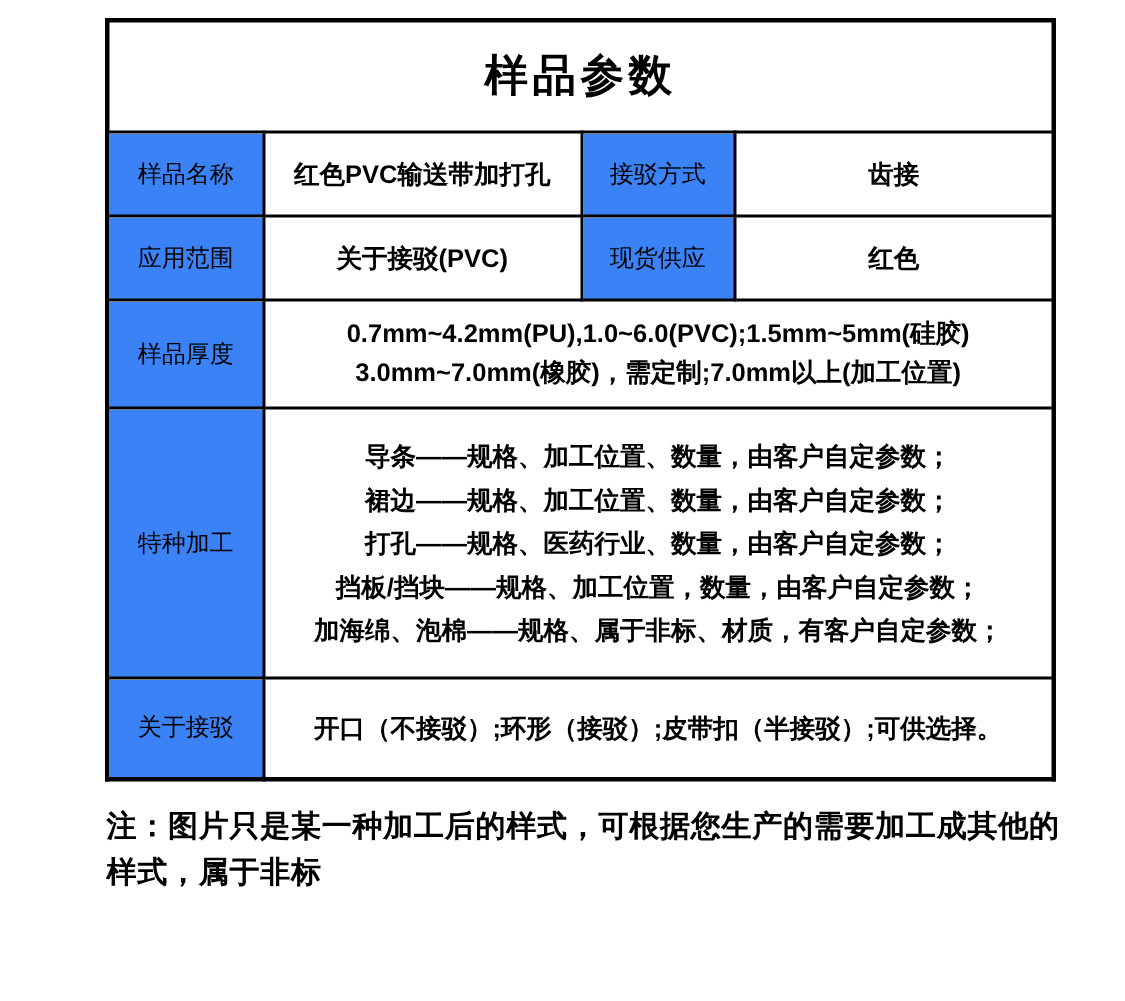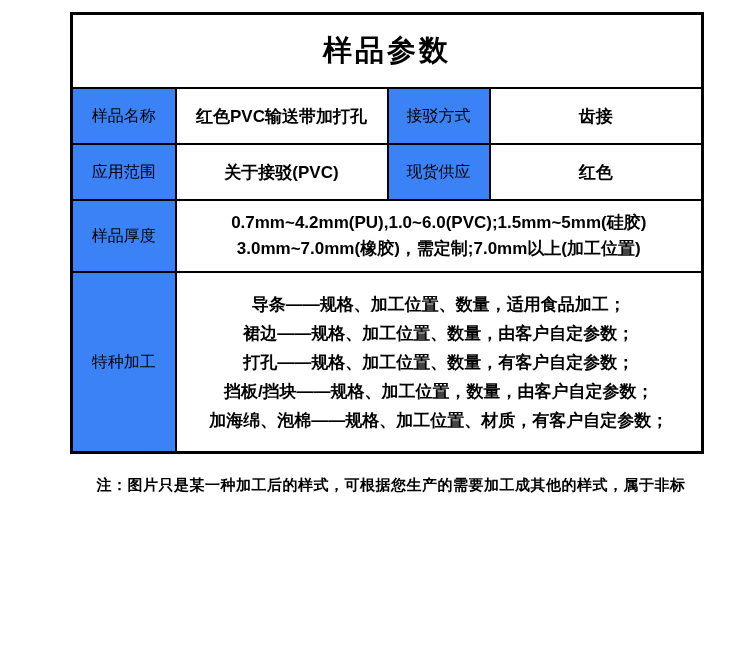--- a/index.html
+++ b/index.html
@@ -42,25 +42,24 @@
     text-align:left;
     padding:8px 12px 8px 17px;
     font-size:17px;
     line-height:26px;
     font-weight:700;
   }
   td.content.sp{line-height:29px;}
   .note{
     margin:15px 0 0 1px;
     width:640px;
-    font-size:15px;
+    font-size:20px;
     font-weight:600;
     line-height:31px;
     letter-spacing:0.5px;
-    text-align:center;
   }
 </style>
 </head>
 <body>
 
 <div class="sheet">
   <table class="spec">
     <colgroup>
       <col style="width:104px">
         <col style="width:212px">
@@ -86,26 +85,30 @@
     <tr>
       <td class="hd" style="height:66px">样品厚度</td>
       <td class="content" colspan="3">
         <div>0.7mm~4.2mm(PU),1.0~6.0(PVC);1.5mm~5mm(硅胶)</div>
         <div>3.0mm~7.0mm(橡胶)，需定制;7.0mm以上(加工位置)</div>
       </td>
     </tr>
     <tr>
       <td class="hd" style="height:174px">特种加工</td>
       <td class="content sp" colspan="3">
-        <div>导条——规格、加工位置、数量，适用食品加工；</div>
+        <div>导条——规格、加工位置、数量，由客户自定参数；</div>
         <div>裙边——规格、加工位置、数量，由客户自定参数；</div>
-        <div>打孔——规格、加工位置、数量，有客户自定参数；</div>
+        <div>打孔——规格、医药行业、数量，由客户自定参数；</div>
         <div>挡板/挡块——规格、加工位置，数量，由客户自定参数；</div>
-        <div>加海绵、泡棉——规格、加工位置、材质，有客户自定参数；</div>
+        <div>加海绵、泡棉——规格、属于非标、材质，有客户自定参数；</div>
       </td>
+    </tr>
+    <tr>
+      <td class="hd" style="height:61px">关于接驳</td>
+      <td class="content" colspan="3">开口（不接驳）;环形（接驳）;皮带扣（半接驳）;可供选择。</td>
     </tr>
   </tbody>
     </table>
 
   <div class="note">
     <div>注：图片只是某一种加工后的样式，可根据您生产的需要加工成其他的样式，属于非标</div>
 
   </div>
 </div>
 

